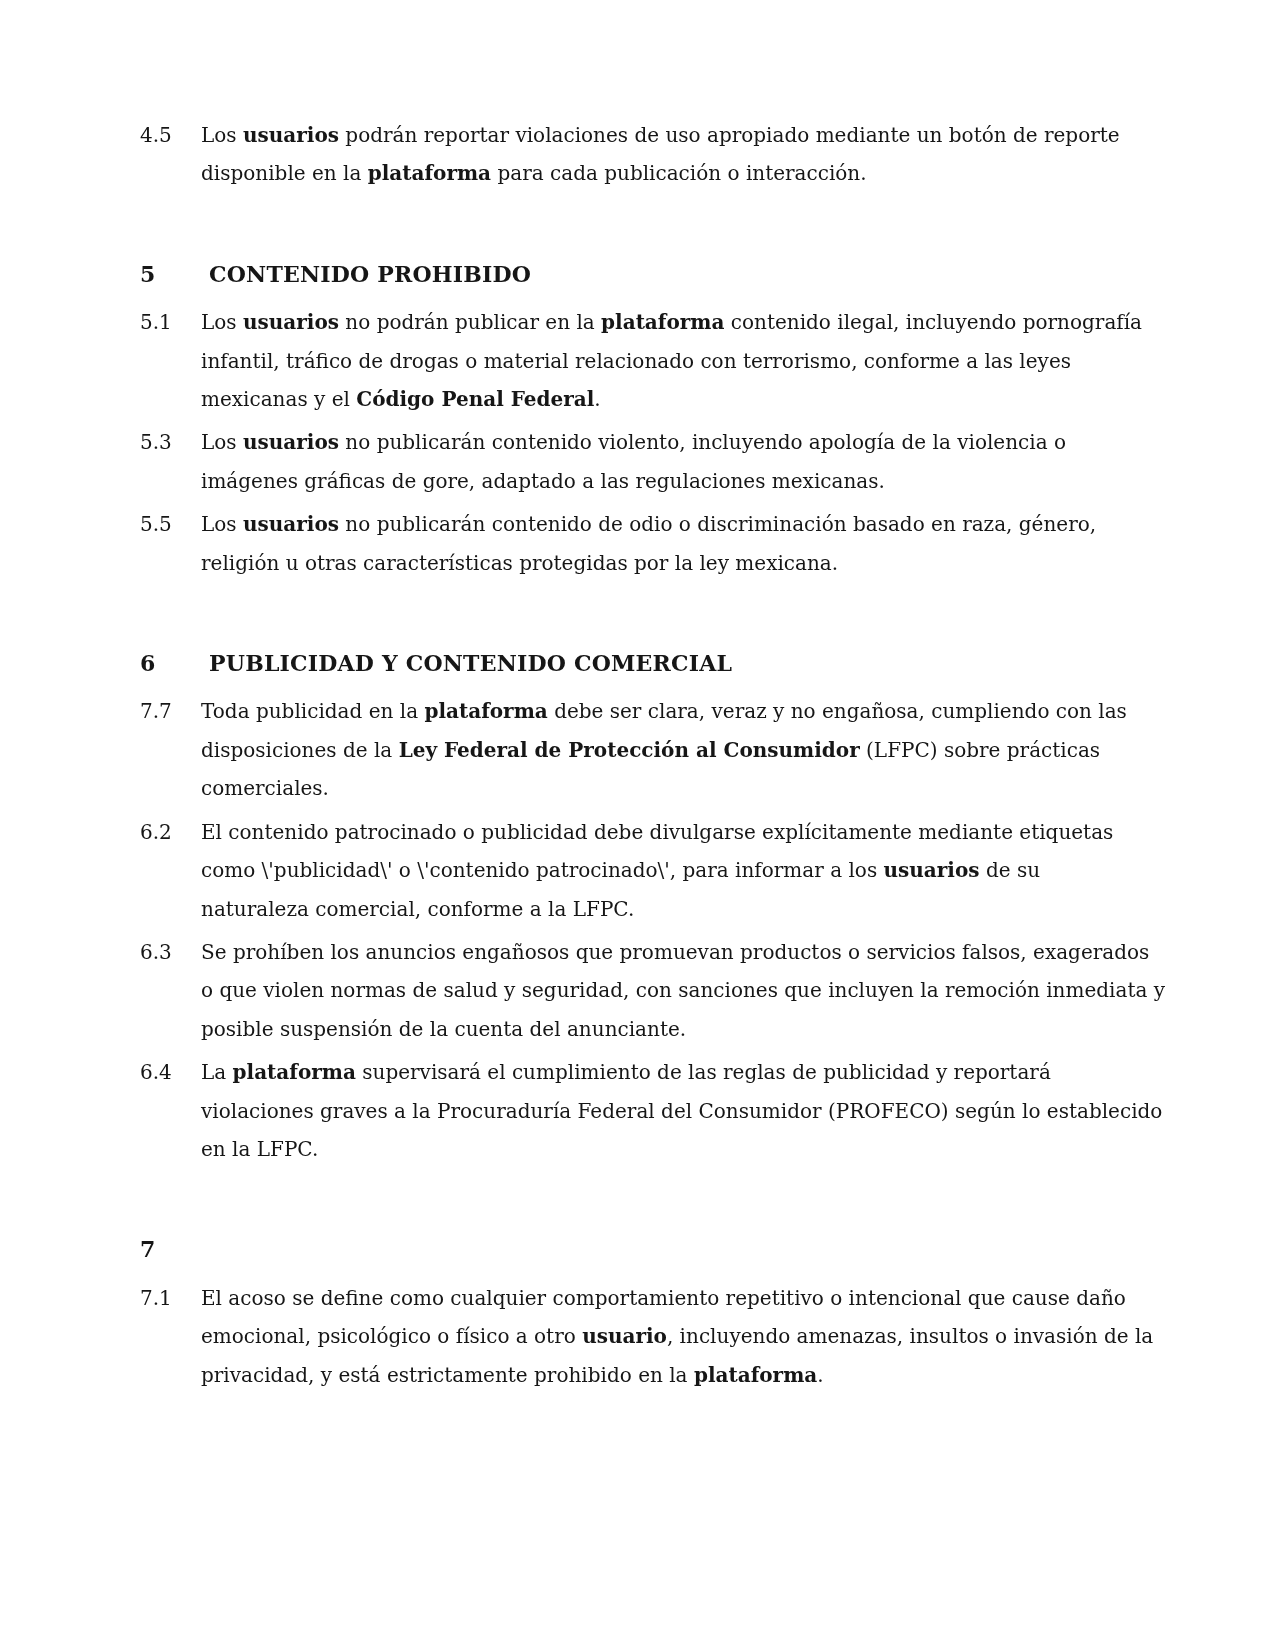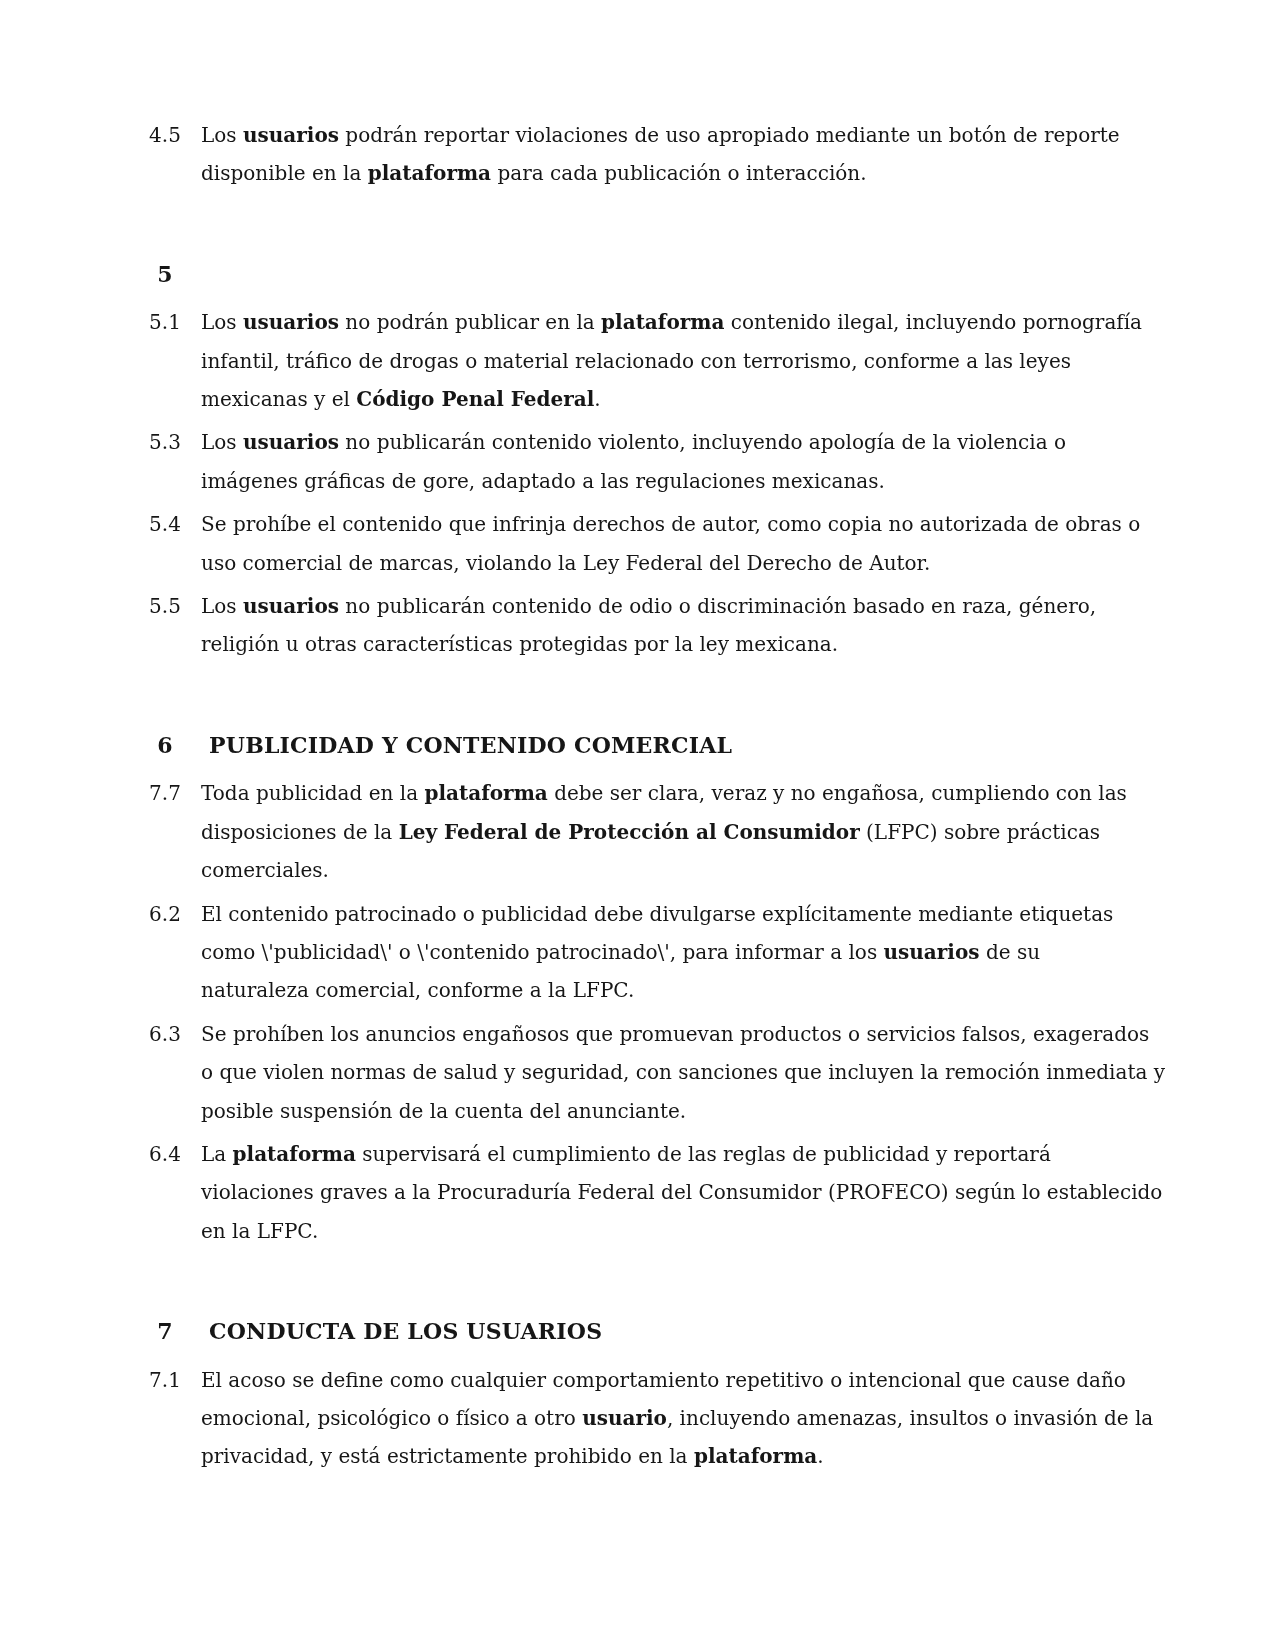--- a/index.html
+++ b/index.html
@@ -28,21 +28,21 @@
     margin-bottom: 5px;
   }
   .row.heading-row {
     margin-top: 62px;
     margin-bottom: 10px;
     font-weight: bold;
     font-size: 22px;
   }
   .num {
     flex: 0 0 50px;
-    text-align: center;
+    text-align: left;
     white-space: nowrap;
   }
   .txt {
     margin-left: 11px;
     width: 1025px;
     white-space: pre-wrap;
   }
   .heading-title {
     margin-left: 19px;
     white-space: pre-wrap;
@@ -54,36 +54,32 @@
 <body>
 
 <div class="page">
     <div class="row item-row">
       <span class="num">4.5</span>
       <span class="txt"><span>Los </span><strong>usuarios</strong><span> podrán reportar violaciones de uso apropiado mediante un botón de reporte
 disponible en la </span><strong>plataforma</strong><span> para cada publicación o interacción.</span></span>
     </div>
     <div class="row heading-row">
       <span class="num">5</span>
+      <span class="heading-title">CONTENIDO PROHIBIDO</span>
     </div>
     <div class="row item-row">
       <span class="num">5.1</span>
       <span class="txt"><span>Los </span><strong>usuarios</strong><span> no podrán publicar en la </span><strong>plataforma</strong><span> contenido ilegal, incluyendo pornografía
 infantil, tráfico de drogas o material relacionado con terrorismo, conforme a las leyes
 mexicanas y el </span><strong>Código Penal Federal</strong><span>.</span></span>
     </div>
     <div class="row item-row">
       <span class="num">5.3</span>
       <span class="txt"><span>Los </span><strong>usuarios</strong><span> no publicarán contenido violento, incluyendo apología de la violencia o
 imágenes gráficas de gore, adaptado a las regulaciones mexicanas.</span></span>
-    </div>
-    <div class="row item-row">
-      <span class="num">5.4</span>
-      <span class="txt"><span>Se prohíbe el contenido que infrinja derechos de autor, como copia no autorizada de obras o
-uso comercial de marcas, violando la Ley Federal del Derecho de Autor.</span></span>
     </div>
     <div class="row item-row">
       <span class="num">5.5</span>
       <span class="txt"><span>Los </span><strong>usuarios</strong><span> no publicarán contenido de odio o discriminación basado en raza, género,
 religión u otras características protegidas por la ley mexicana.</span></span>
     </div>
     <div class="row heading-row">
       <span class="num">6</span>
       <span class="heading-title">PUBLICIDAD Y CONTENIDO COMERCIAL</span>
     </div>
@@ -106,21 +102,20 @@
 posible suspensión de la cuenta del anunciante.</span></span>
     </div>
     <div class="row item-row">
       <span class="num">6.4</span>
       <span class="txt"><span>La </span><strong>plataforma</strong><span> supervisará el cumplimiento de las reglas de publicidad y reportará
 violaciones graves a la Procuraduría Federal del Consumidor (PROFECO) según lo establecido
 en la LFPC.</span></span>
     </div>
     <div class="row heading-row">
       <span class="num">7</span>
-      <span class="heading-title">CONDUCTA DE LOS USUARIOS</span>
     </div>
     <div class="row item-row">
       <span class="num">7.1</span>
       <span class="txt"><span>El acoso se define como cualquier comportamiento repetitivo o intencional que cause daño
 emocional, psicológico o físico a otro </span><strong>usuario</strong><span>, incluyendo amenazas, insultos o invasión de la
 privacidad, y está estrictamente prohibido en la </span><strong>plataforma</strong><span>.</span></span>
     </div>
   </div>
 
 </body></html>

